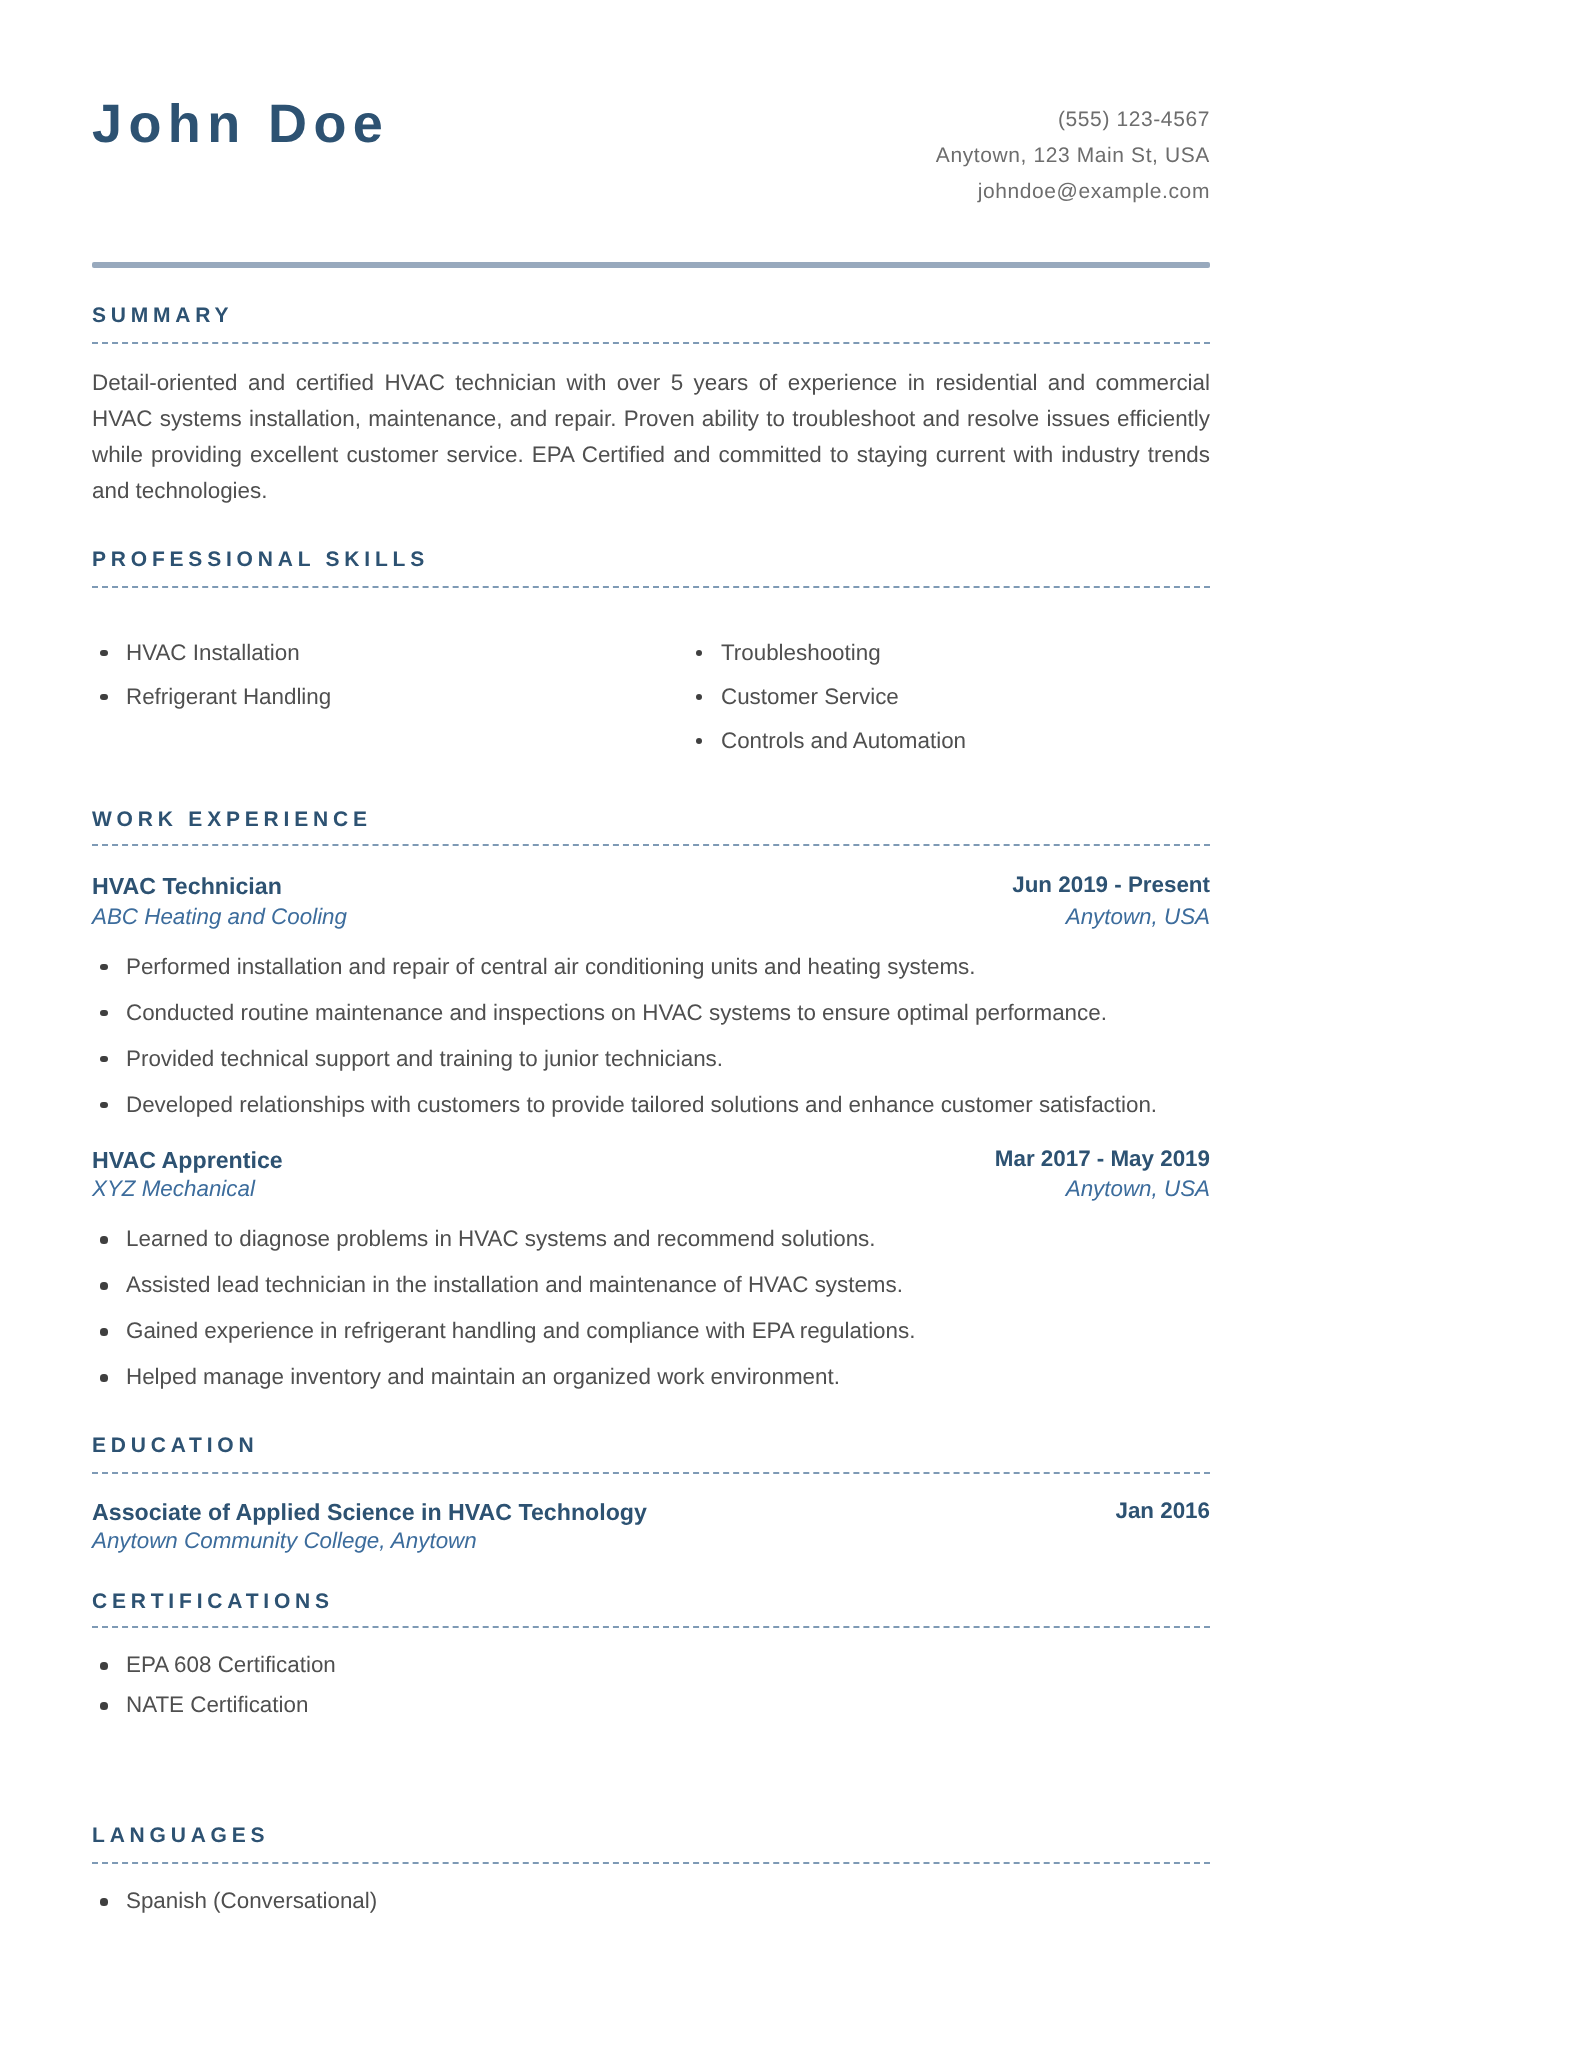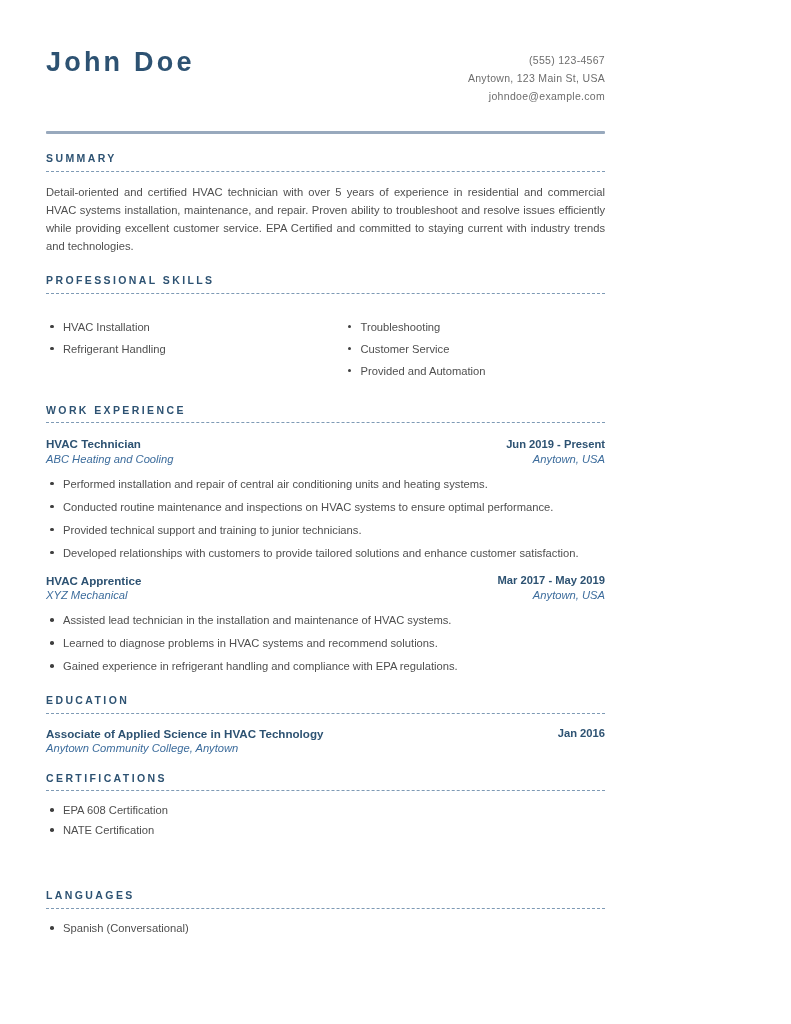--- a/index.html
+++ b/index.html
@@ -117,21 +117,21 @@
   .skills-col:last-child { padding-left: 18px; }
   .skills-col ul.bullets { margin-top: 16px; }
   .skills-col ul.bullets li { margin-bottom: 8px; }
 
   
   .entry { margin-top: 13px; }
   .entry:first-of-type { margin-top: 13px; }
   .entry-row {
     display: flex;
     justify-content: space-between;
-    align-items: center;
+    align-items: flex-start;
   }
   .entry-title {
     font-size: 11.6px;
     font-weight: bold;
     color: #2d5272;
     line-height: 1.35;
   }
   .entry-date {
     font-size: 11.2px;
     font-weight: bold;
@@ -196,21 +196,21 @@
       <div class="skills-col">
         <ul class="bullets">
           <li>HVAC Installation</li>
           <li>Refrigerant Handling</li>
         </ul>
       </div>
       <div class="skills-col">
         <ul class="bullets">
           <li>Troubleshooting</li>
           <li>Customer Service</li>
-          <li>Provided and Automation</li>
+          <li>Controls and Automation</li>
         </ul>
       </div>
     </div>
   </div>
 
   <div class="section experience">
     <h2 class="section-title">WORK EXPERIENCE</h2>
     <div class="section-divider"></div>
 
     <div class="entry">
@@ -233,23 +233,24 @@
     <div class="entry">
       <div class="entry-row">
         <div class="entry-title">HVAC Apprentice</div>
         <div class="entry-date">Mar 2017 - May 2019</div>
       </div>
       <div class="entry-row">
         <div class="entry-sub">XYZ Mechanical</div>
         <div class="entry-loc">Anytown, USA</div>
       </div>
       <ul class="bullets">
+        <li>Learned to diagnose problems in HVAC systems and recommend solutions.</li>
         <li>Assisted lead technician in the installation and maintenance of HVAC systems.</li>
-        <li>Learned to diagnose problems in HVAC systems and recommend solutions.</li>
         <li>Gained experience in refrigerant handling and compliance with EPA regulations.</li>
+        <li>Helped manage inventory and maintain an organized work environment.</li>
       </ul>
     </div>
   </div>
 
   <div class="section education">
     <h2 class="section-title">EDUCATION</h2>
     <div class="section-divider"></div>
     <div class="entry">
       <div class="entry-row">
         <div class="entry-title">Associate of Applied Science in HVAC Technology</div>

